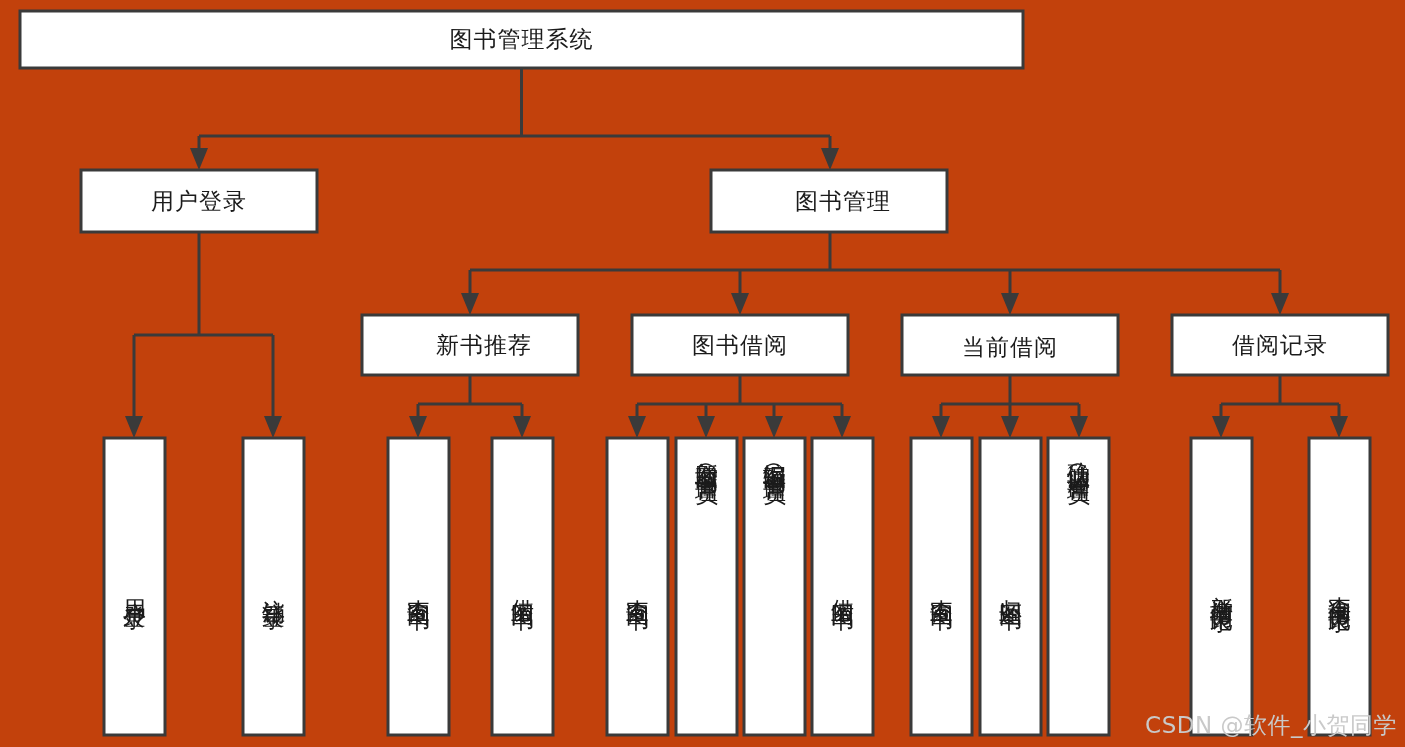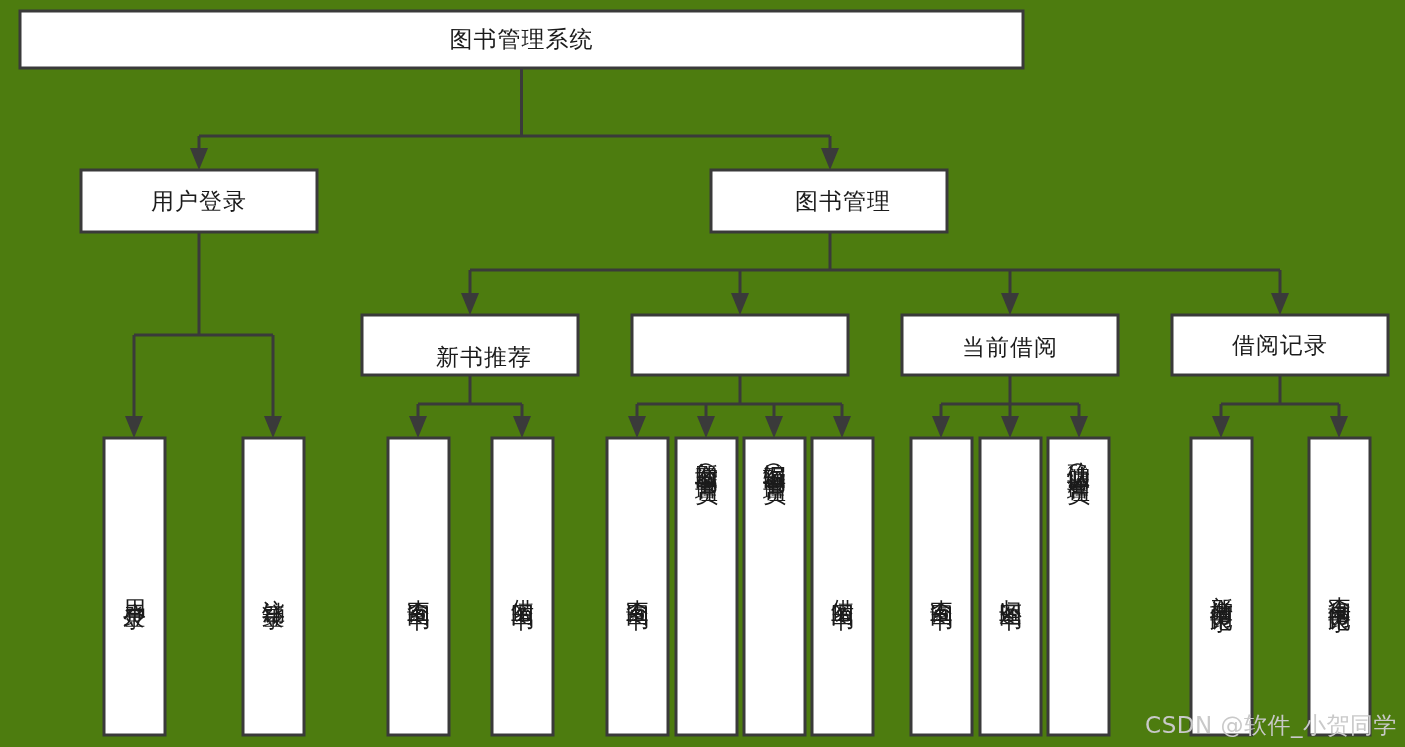--- a/index.html
+++ b/index.html
@@ -10,21 +10,21 @@
   body {
     width: 1405px;
     height: 747px;
     overflow: hidden;
     font-family: "DejaVu Sans", "Liberation Sans", sans-serif;
   }
   #diagram-root {
     position: relative;
     width: 1405px;
     height: 747px;
-    background: #4d7c0f;
+    background: #c2410c;
   }
   svg#flow {
     position: absolute;
     left: 0;
     top: 0;
     width: 1405px;
     height: 747px;
     display: block;
   }
   .node-rect {
@@ -199,22 +199,25 @@
     <span class="horiz-text">图书管理系统</span>
   </div>
 
   <div class="horiz-box" style="left:81px; top:170px; width:236px; height:62px;">
     <span class="horiz-text">用户登录</span>
   </div>
   <div class="horiz-box" style="left:711px; top:170px; width:236px; height:62px;margin-left:14px;">
     <span class="horiz-text">图书管理</span>
   </div>
 
-  <div class="horiz-box" style="left:362px; top:315px; width:244px; height:60px;margin-top:12px;">
+  <div class="horiz-box" style="left:362px; top:315px; width:244px; height:60px;">
     <span class="horiz-text">新书推荐</span>
+  </div>
+  <div class="horiz-box" style="left:632px; top:315px; width:216px; height:60px;">
+    <span class="horiz-text">图书借阅</span>
   </div>
   <div class="horiz-box" style="left:902px; top:315px; width:216px; height:64px;">
     <span class="horiz-text">当前借阅</span>
   </div>
   <div class="horiz-box" style="left:1172px; top:315px; width:216px; height:60px;justify-content:center;">
     <span class="horiz-text">借阅记录</span>
   </div>
 
   <div class="vert-box" style="left:104px; top:438px; width:61px; height:297px;">
     <span class="vert-text">用户登录</span>

